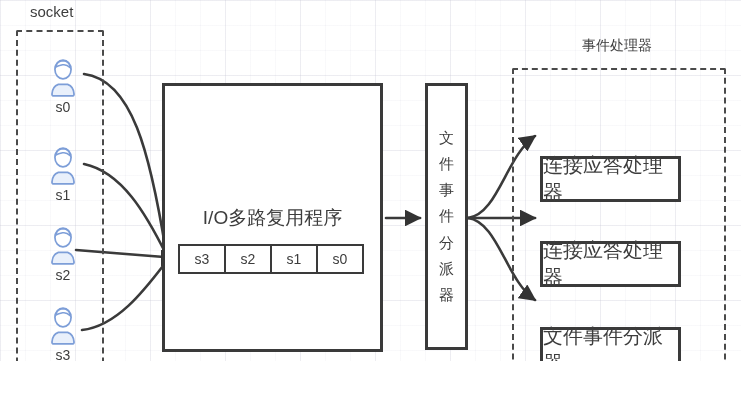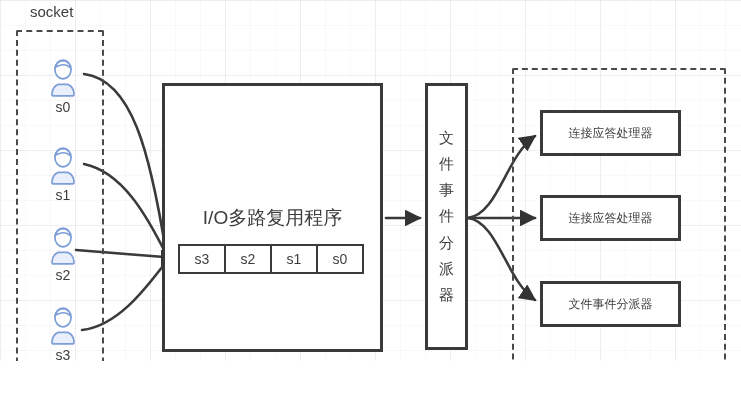--- a/index.html
+++ b/index.html
@@ -66,21 +66,22 @@
 
   .handlers-box{
     left:512px;top:68px;width:210px;height:327px;
     border:2px dashed #4a4a4a;border-radius:2px;
   }
   .handlers-label{left:512px;top:37px;width:210px;text-align:center;font-size:14px;}
   .handler{
     left:540px;width:141px;height:46px;box-sizing:border-box;
     border:3px solid #3a3a3a;background:#fff;
     display:flex;align-items:center;justify-content:center;
-    font-size:12px;
+    font-size:20px;
+    margin-top:46px;
   }
   .handler-0{top:110px;}
   .handler-1{top:195px;}
   .handler-2{top:281px;}
 
   .wires{left:0;top:0;pointer-events:none;}
 </style>
 </head>
 <body>
 
@@ -150,19 +151,20 @@
     <div class="queue-cell">s3</div>
     <div class="queue-cell">s2</div>
     <div class="queue-cell">s1</div>
     <div class="queue-cell">s0</div>
   </div>
 
   <div class="abs dispatcher-box">
     <div class="dispatcher-text lbl">文件事件分派器</div>
   </div>
 
+  <div class="abs lbl handlers-label">事件处理器</div>
   <div class="abs handlers-box"></div>
 
   <div class="abs handler handler-0">连接应答处理器</div>
   <div class="abs handler handler-1">连接应答处理器</div>
   <div class="abs handler handler-2">文件事件分派器</div>
 
 </div>
 
 </body></html>

